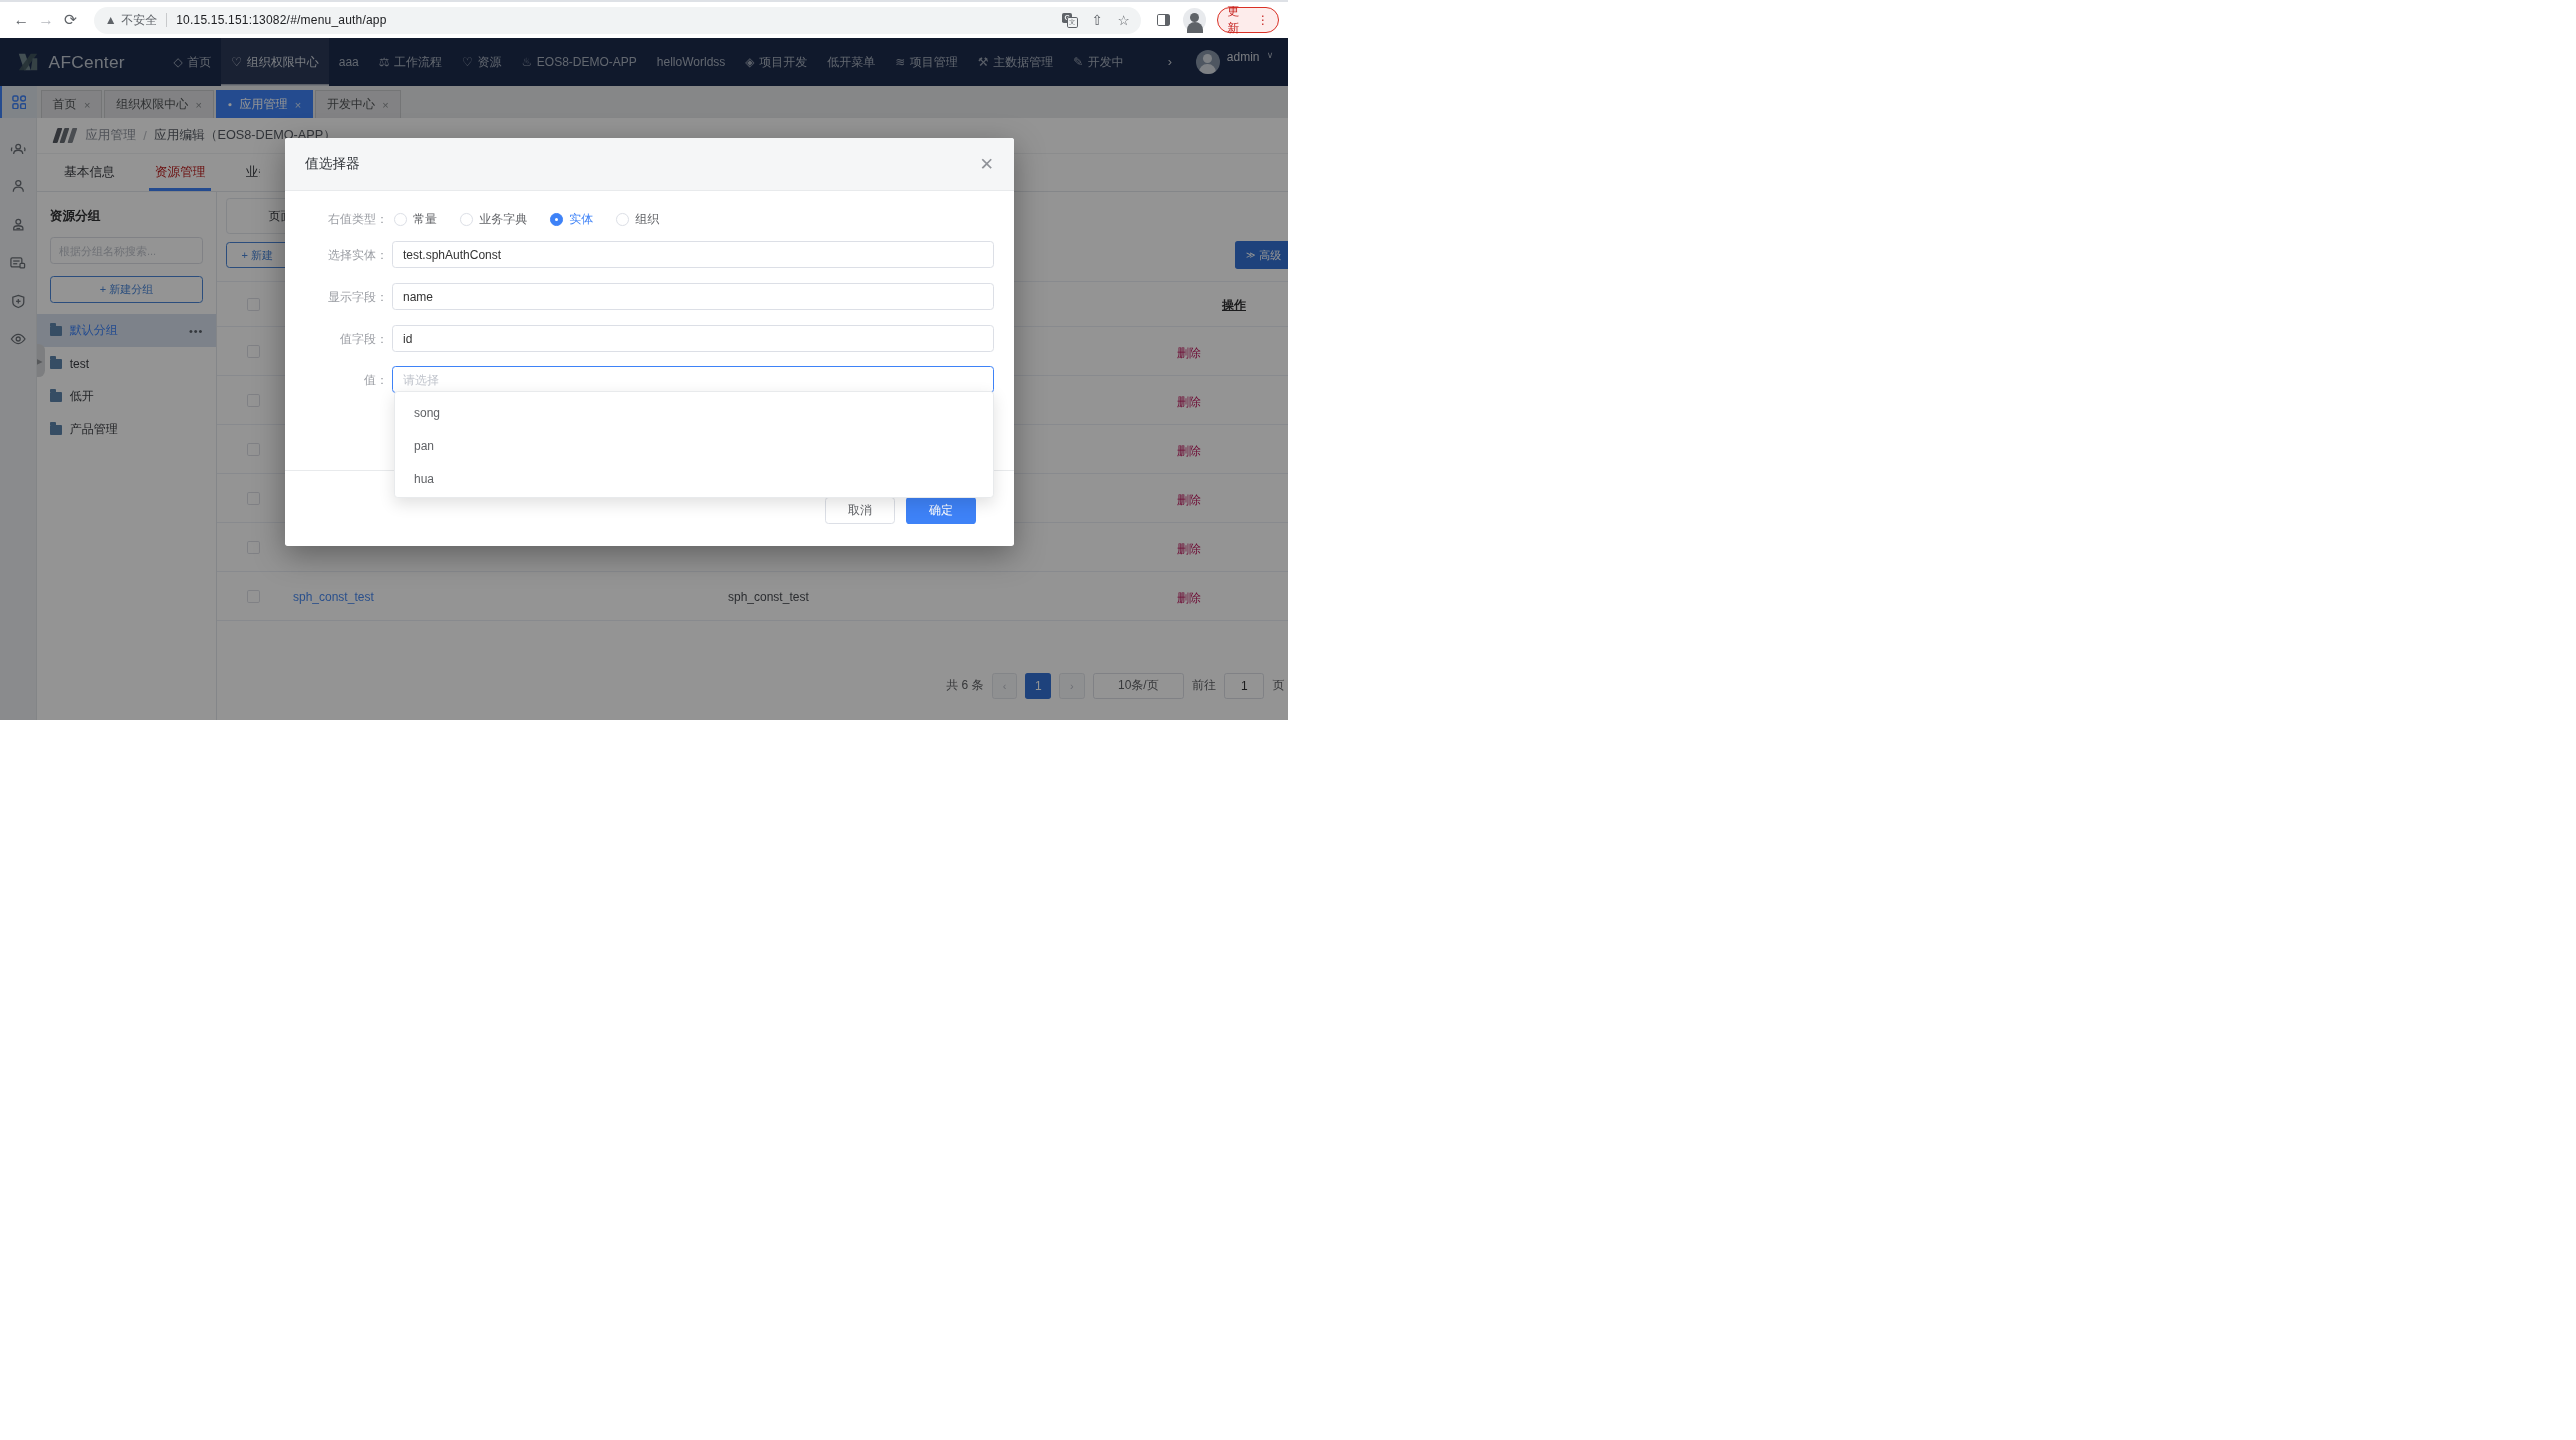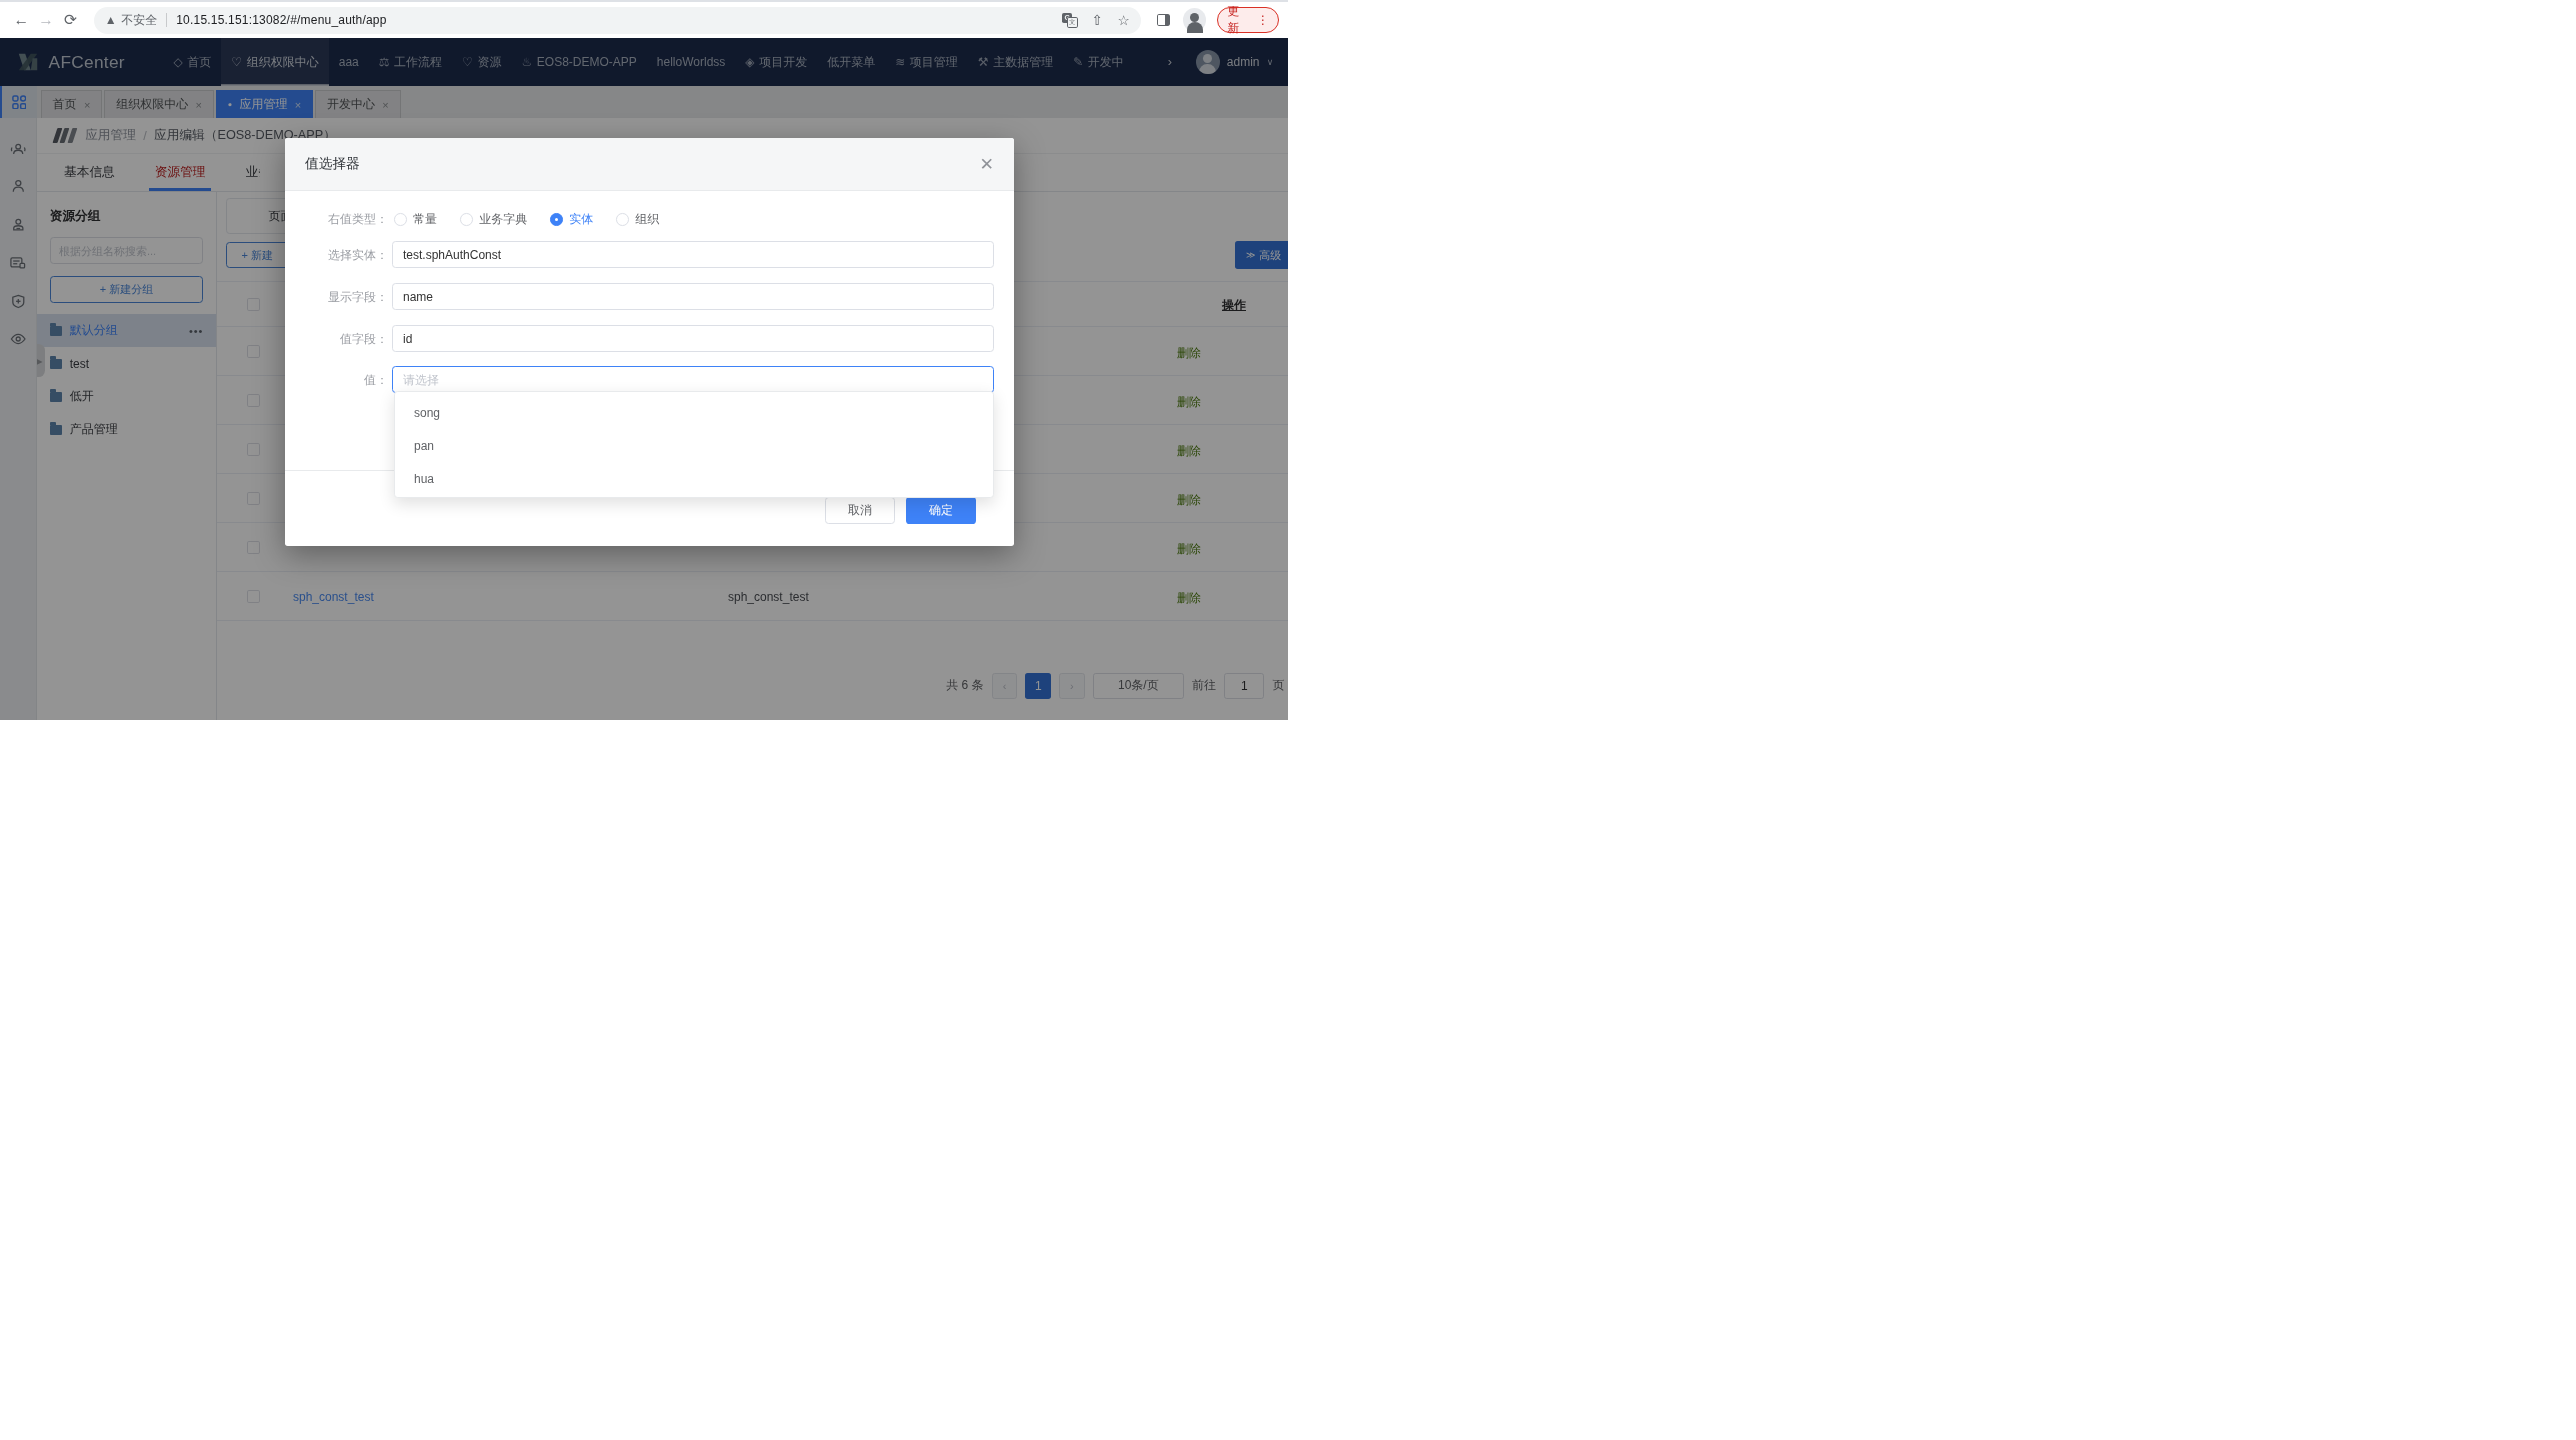--- a/index.html
+++ b/index.html
@@ -39,21 +39,21 @@
   .dim { position:absolute; inset:0; background:rgba(0,0,0,.42); z-index:40; }
 
   .topnav { height:48px; background:#1c2b4d; display:flex; align-items:center; color:#a9b2bf; }
   .brand { display:flex; align-items:center; gap:8.2px; padding:0 24px 0 16.4px; flex:0 0 auto; }
   .brand-name { font-size:17.3px; color:#c2c9d2; letter-spacing:0.3px; }
   .menu { display:flex; align-items:center; height:100%; flex:1; overflow:hidden; margin-left:14.6px;}
   .m-item { display:flex; align-items:center; gap:4.6px; padding:0 10px; height:100%; font-size:12px; white-space:nowrap; flex:0 0 auto;}
   .m-item .ic { font-size:12px; opacity:.9; }
   .m-item.active { background:rgba(255,255,255,.07); box-shadow:inset 0 -1.8px 0 #c6ccd4; color:#d2d8e0; }
   .menu-more { color:#c6ccd4; font-size:12.7px; padding:0 3.6px; flex:0 0 auto;}
-  .nav-user { display:flex; align-items:center; gap:7.3px; padding:0 14.6px 0 20px; flex:0 0 auto; }
+  .nav-user { display:flex; gap:7.3px; padding:0 14.6px 0 20px; flex:0 0 auto; }
   .n-avatar { width:24px; height:24px; border-radius:50%; background:#8795a8; position:relative; overflow:hidden;}
   .n-avatar::before { content:""; position:absolute; left:7.3px; top:3.6px; width:9px; height:9px; border-radius:50%; background:#d8dde4;}
   .n-avatar::after { content:""; position:absolute; left:3.6px; top:13.7px; width:16.4px; height:11px; border-radius:8.2px 8.2px 0 0; background:#d8dde4;}
   .nav-user .uname { color:#d0d5dc; font-size:12px; }
   .nav-user .chev { color:#aeb6c2; font-size:9px; }
 
   .app-body { display:flex; height:634px; }
   .rail { width:37px; background:#eef0f3; border-right:0.9px solid #e2e5e9; display:flex; flex-direction:column; align-items:center; }
   .rail-tile { width:37px; height:32px; background:#dde3ea; border-left:2.7px solid #3e82f7; display:flex; align-items:center; justify-content:center; }
   .rail svg { display:block; }
@@ -108,21 +108,21 @@
     background:#fff; border-radius:3.6px; font-size:11px; text-align:left; padding-left:14.6px; font-family:inherit;}
   .adv-btn { position:absolute; left:1018px; top:49px; width:73px; height:28px; background:#3473d6; color:#fff;
     border:none; border-radius:2.7px 0 0 2.7px; font-size:11px; display:flex; align-items:center; gap:5.5px; padding-left:11px; font-family:inherit;}
   .adv-btn .dchev { font-size:9px; letter-spacing:-1.8px; }
   .thead { position:absolute; left:0; right:0; top:89px; height:46px; border-top:0.9px solid #ebeef5; border-bottom:0.9px solid #ebeef5; }
   .thead .op { position:absolute; right:42px; top:14.6px; font-size:12px; font-weight:bold; color:#303133;text-decoration:underline; }
   .checkbox { position:absolute; left:30px; width:12.7px; height:12.7px; border:0.9px solid #dcdfe6; border-radius:1.8px; background:#fff; }
   .thead .checkbox { top:16.4px; }
   .trow { position:absolute; left:0; right:0; height:49px; border-bottom:0.9px solid #ebeef5; }
   .trow .checkbox { top:18px; }
-  .del-link { position:absolute; right:87px; top:18px; font-size:12px; color:#4d7c0f; }
+  .del-link { position:absolute; right:87px; top:18px; font-size:12px; color:#be185d; }
   .cell-link { position:absolute; left:76px; top:18px; font-size:12px; color:#4a8af0; }
   .cell-text { position:absolute; left:511px; top:18px; font-size:12px; color:#4b4e54; }
 
   .pager { position:absolute; right:3.6px; top:481px; display:flex; align-items:center; gap:8.2px; font-size:12px; color:#606266; }
   .pg-btn { width:25.5px; height:25.5px; border:0.9px solid #e2e5ea; background:#f7f8fa; border-radius:2.7px; color:#b9bec6;
     display:flex; align-items:center; justify-content:center; font-size:11px; }
   .pg-cur { width:25.5px; height:25.5px; background:#3473d6; color:#fff; border-radius:2.7px; display:flex; align-items:center; justify-content:center; }
   .pg-size { width:91px; height:25.5px; border:0.9px solid #dcdfe6; border-radius:2.7px; background:#fff;
     display:flex; align-items:center; justify-content:center; color:#606266;text-align:center; }
   .pg-goto { width:40px; height:25.5px; border:0.9px solid #dcdfe6; border-radius:2.7px; text-align:center; font-size:12px; color:#303133; font-family:inherit;}

